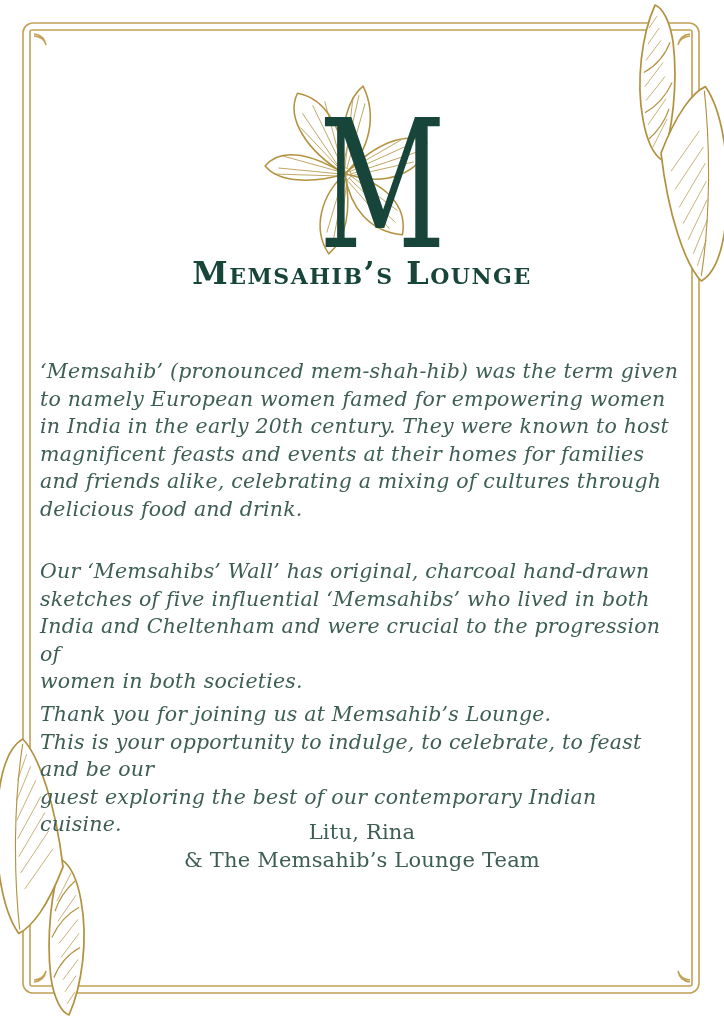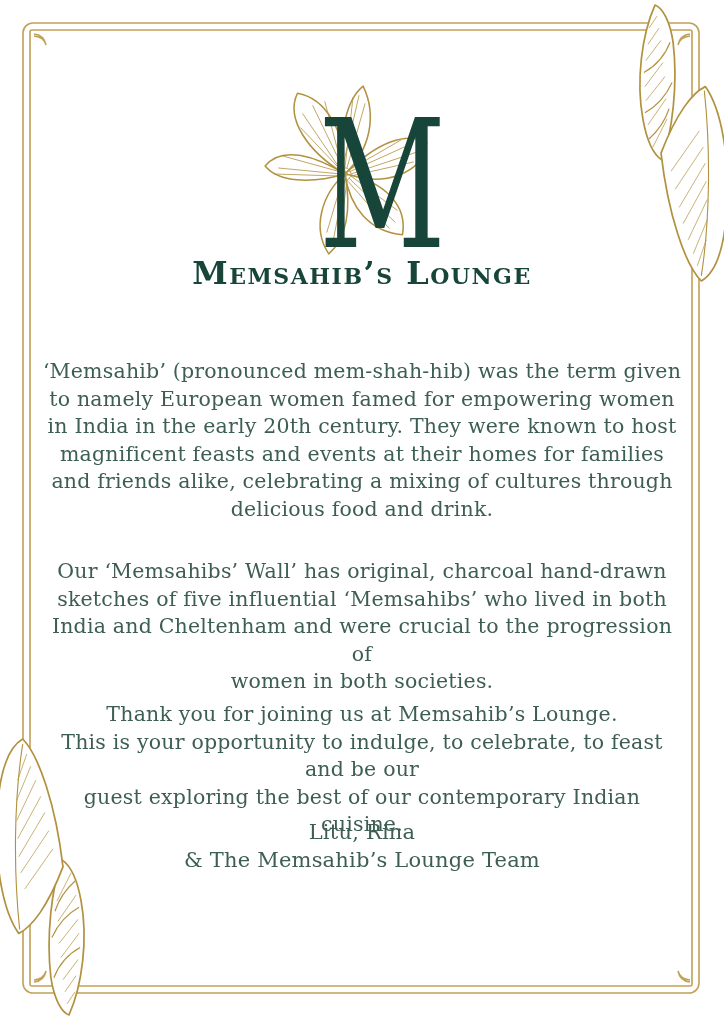--- a/index.html
+++ b/index.html
@@ -43,26 +43,26 @@
     text-align:center;
     color:var(--green-dark,#17453a);
     font-variant:small-caps;
     font-weight:bold;
     font-size:32px;
     letter-spacing:1.5px;
     line-height:1.2;
   }
   .para{
     position:absolute;left:40px;right:40px;
-    text-align:center;
     color:var(--green-text,#3d5e53);
     font-size:20.5px;
     line-height:27.5px;
     letter-spacing:0.2px;
     white-space:pre-line;
+    font-style:italic;
   }
   .para-intro{top:358px;}
   .para-wall{top:558px;}
   .para-welcome{top:701px;}
   .signature{
     position:absolute;left:40px;right:40px;top:818px;
     text-align:center;
     color:var(--green-text,#3d5e53);
     font-size:21px;
     line-height:28px;

